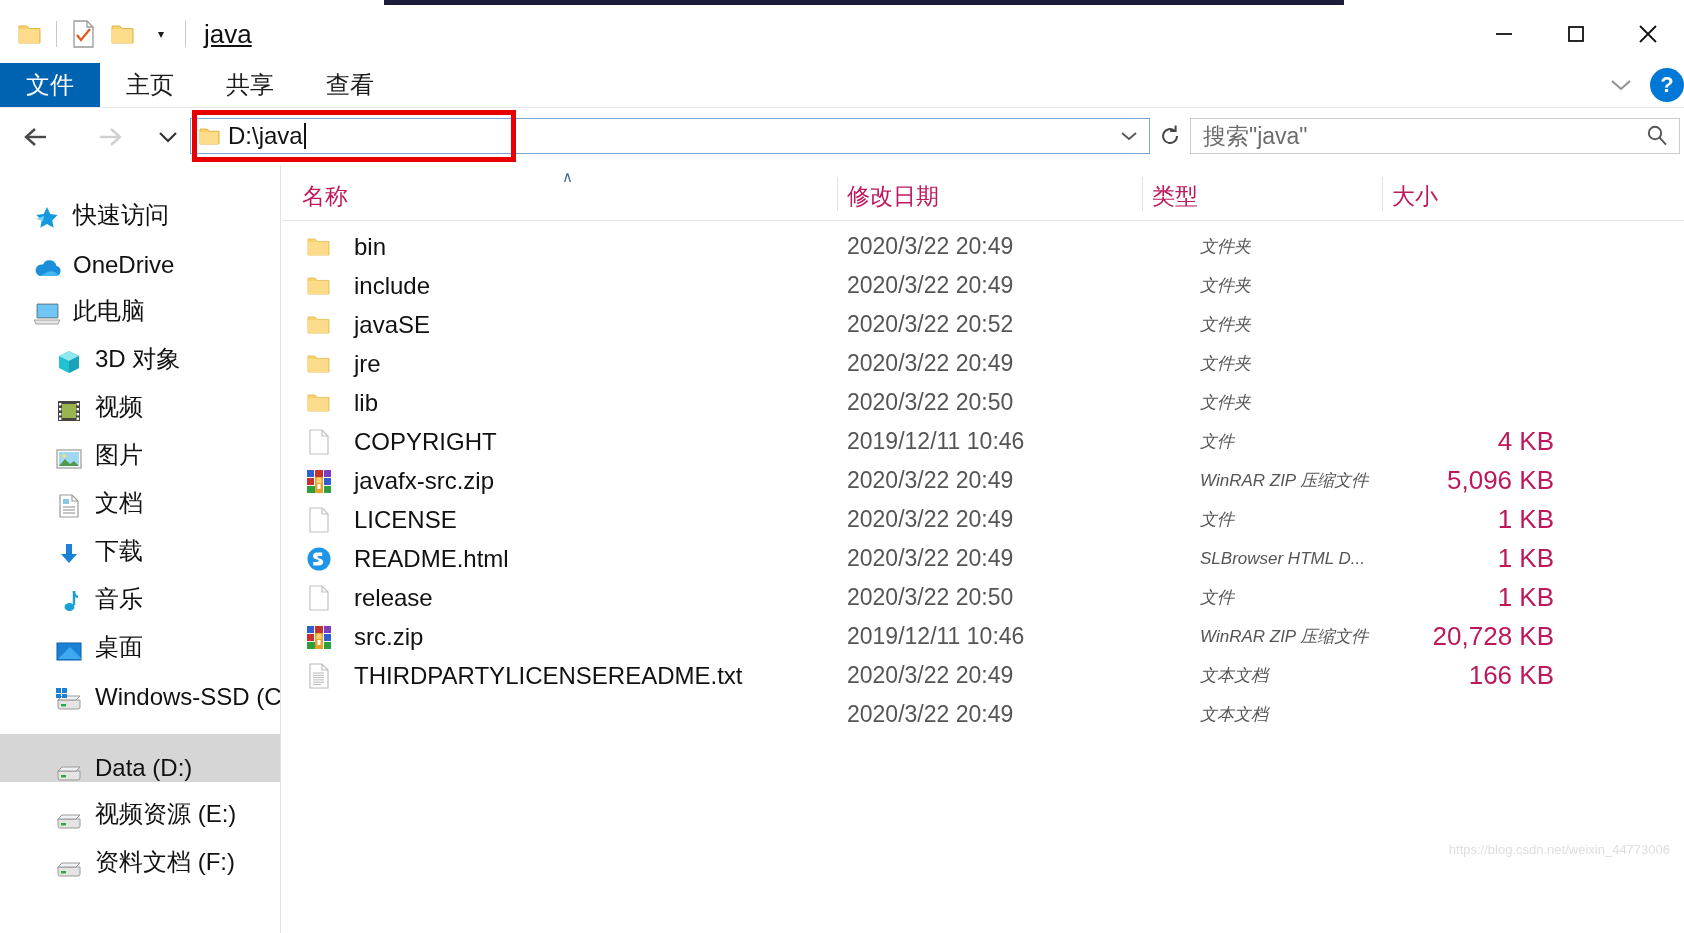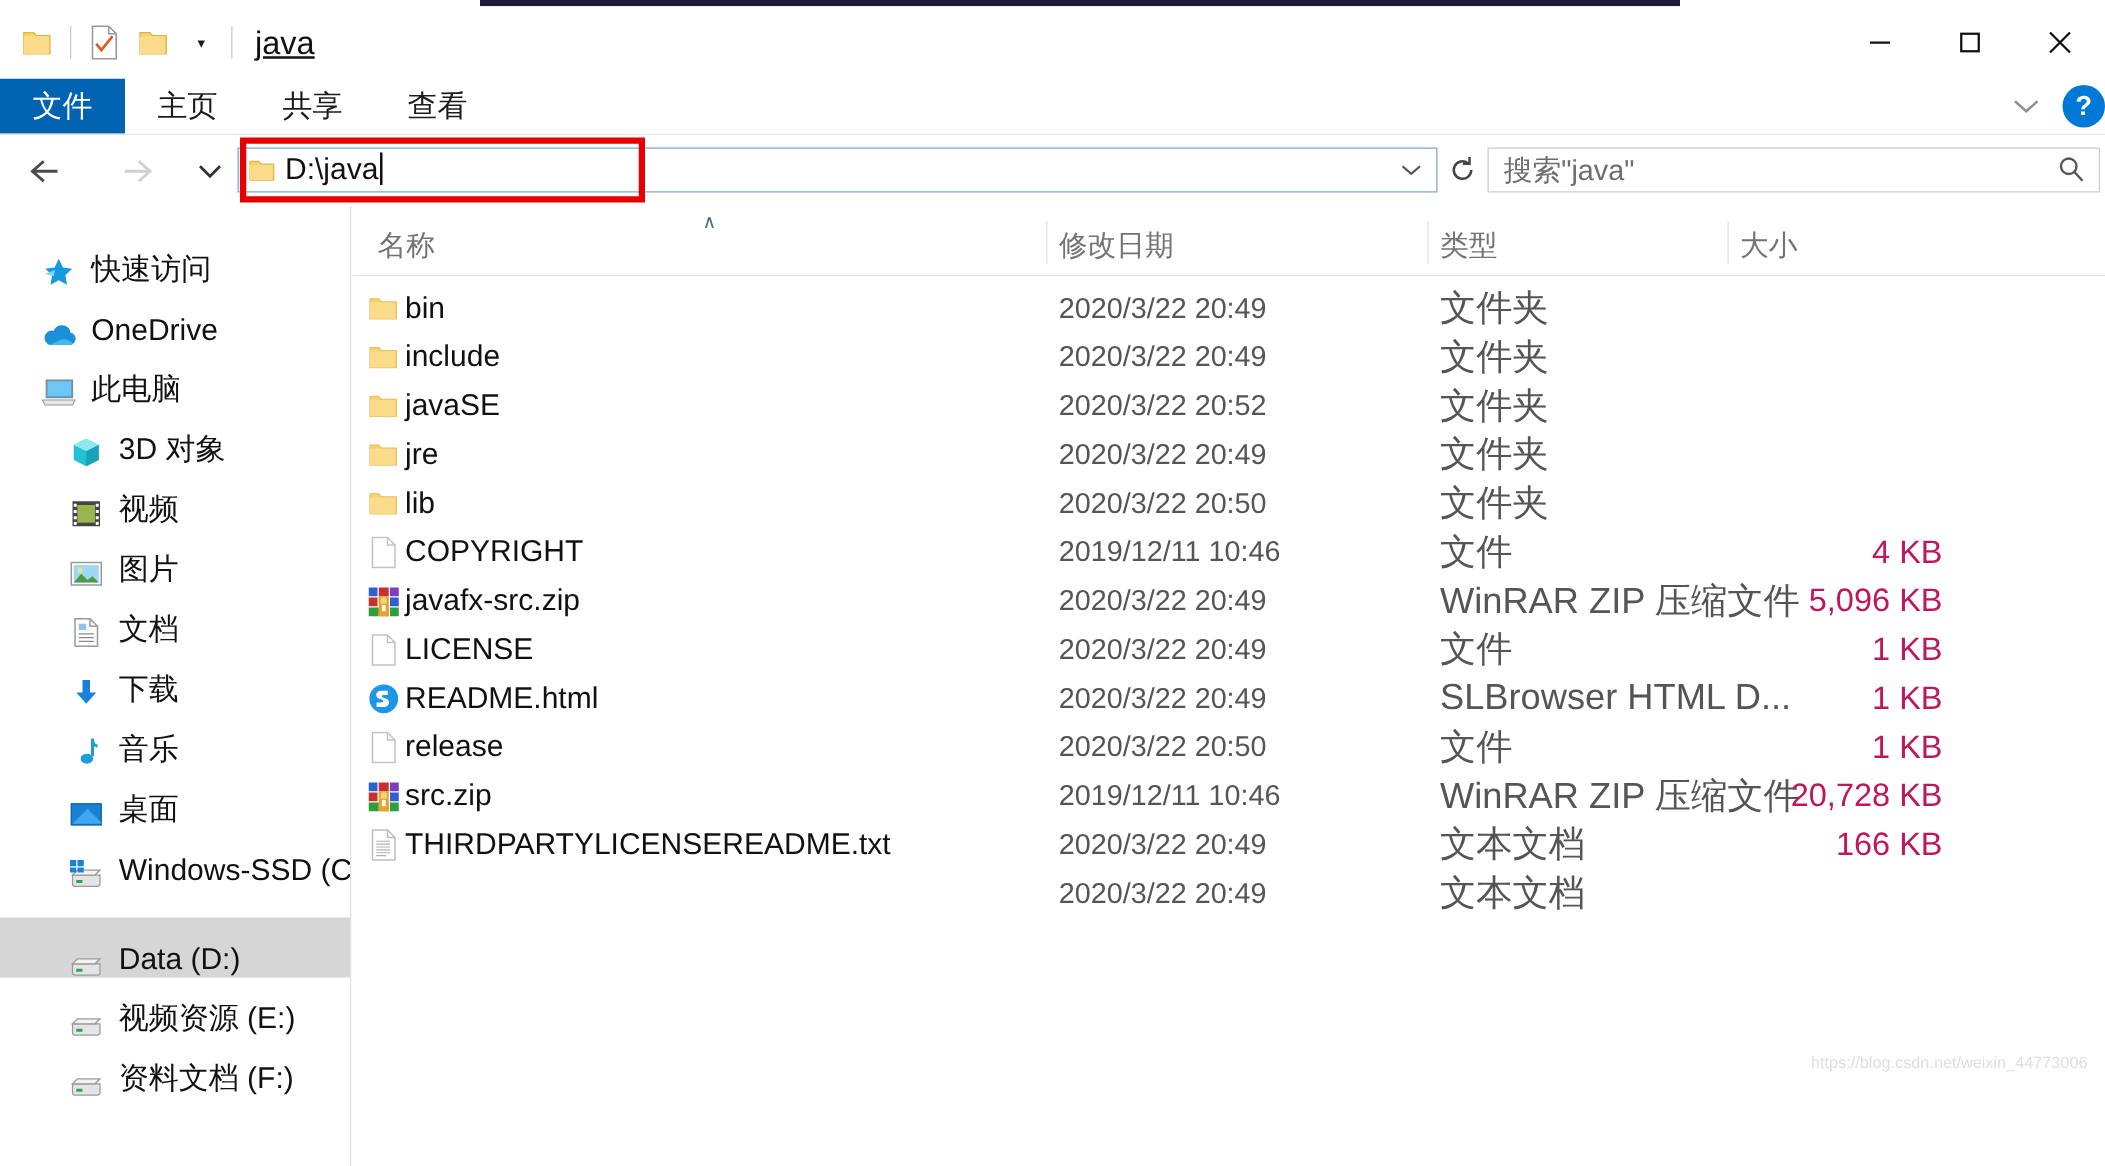--- a/index.html
+++ b/index.html
@@ -133,38 +133,38 @@
   
   .listarea {
     position:absolute; left:282px; top:165px; width:1402px; height:768px;
     background:#ffffff;
   }
   .colhead {
     position:relative; height:56px; display:flex; align-items:center;
     border-bottom:1px solid #e5e5e5;
   }
   .ch {
-    font-size:23px; color:#737373; position:absolute; top:16px;
+    font-size:23px; color:#be185d; position:absolute; top:16px;
     white-space:nowrap;
   }
   .ch-div {
     position:absolute; top:12px; width:1px; height:34px; background:#e2e2e2;
   }
   .sortcaret {
     position:absolute; top:3px; left:280px; color:#4a6a8a; font-size:15px;
   }
   .row {
     position:relative; height:39px; display:flex; align-items:center;
     font-size:24px; color:#111; white-space:nowrap;
   }
   .cell-name {
-    position:absolute; left:12px; display:flex; align-items:center; gap:4px;text-align:center;
+    position:absolute; left:24px; display:flex; align-items:center; gap:22px;text-align:center;
   }
   .cell-date { position:absolute; left:565px; color:#555; font-size:23px; }
-  .cell-type { position:absolute; left:870px; color:#555; font-size:29px; }
+  .cell-type { position:absolute; left:918px; color:#555; font-size:17px;font-style:italic; }
   .cell-size {
     position:absolute; left:1010px; width:262px; text-align:right;
     color:#be185d; font-size:26px;
   }
   .fico { width:26px; height:28px; display:flex; align-items:center; justify-content:center; }
 
   .watermark {
     position:absolute; right:14px; top:842px;
     font-size:13px; color:#dedede; white-space:nowrap;
   }

